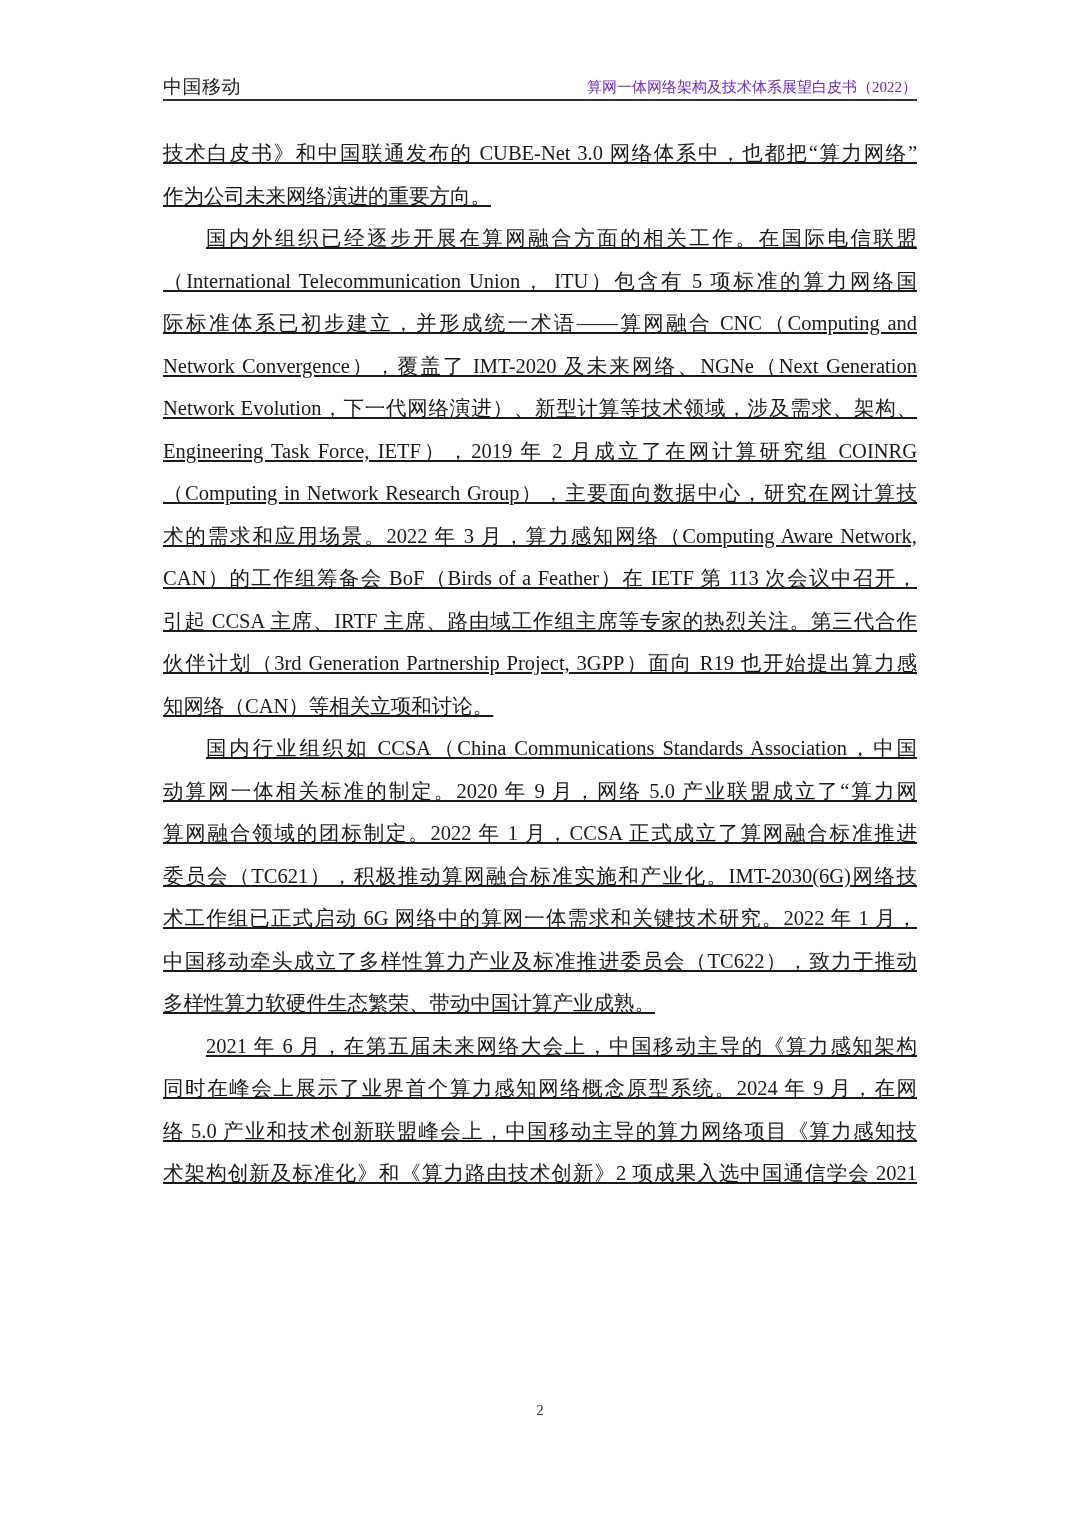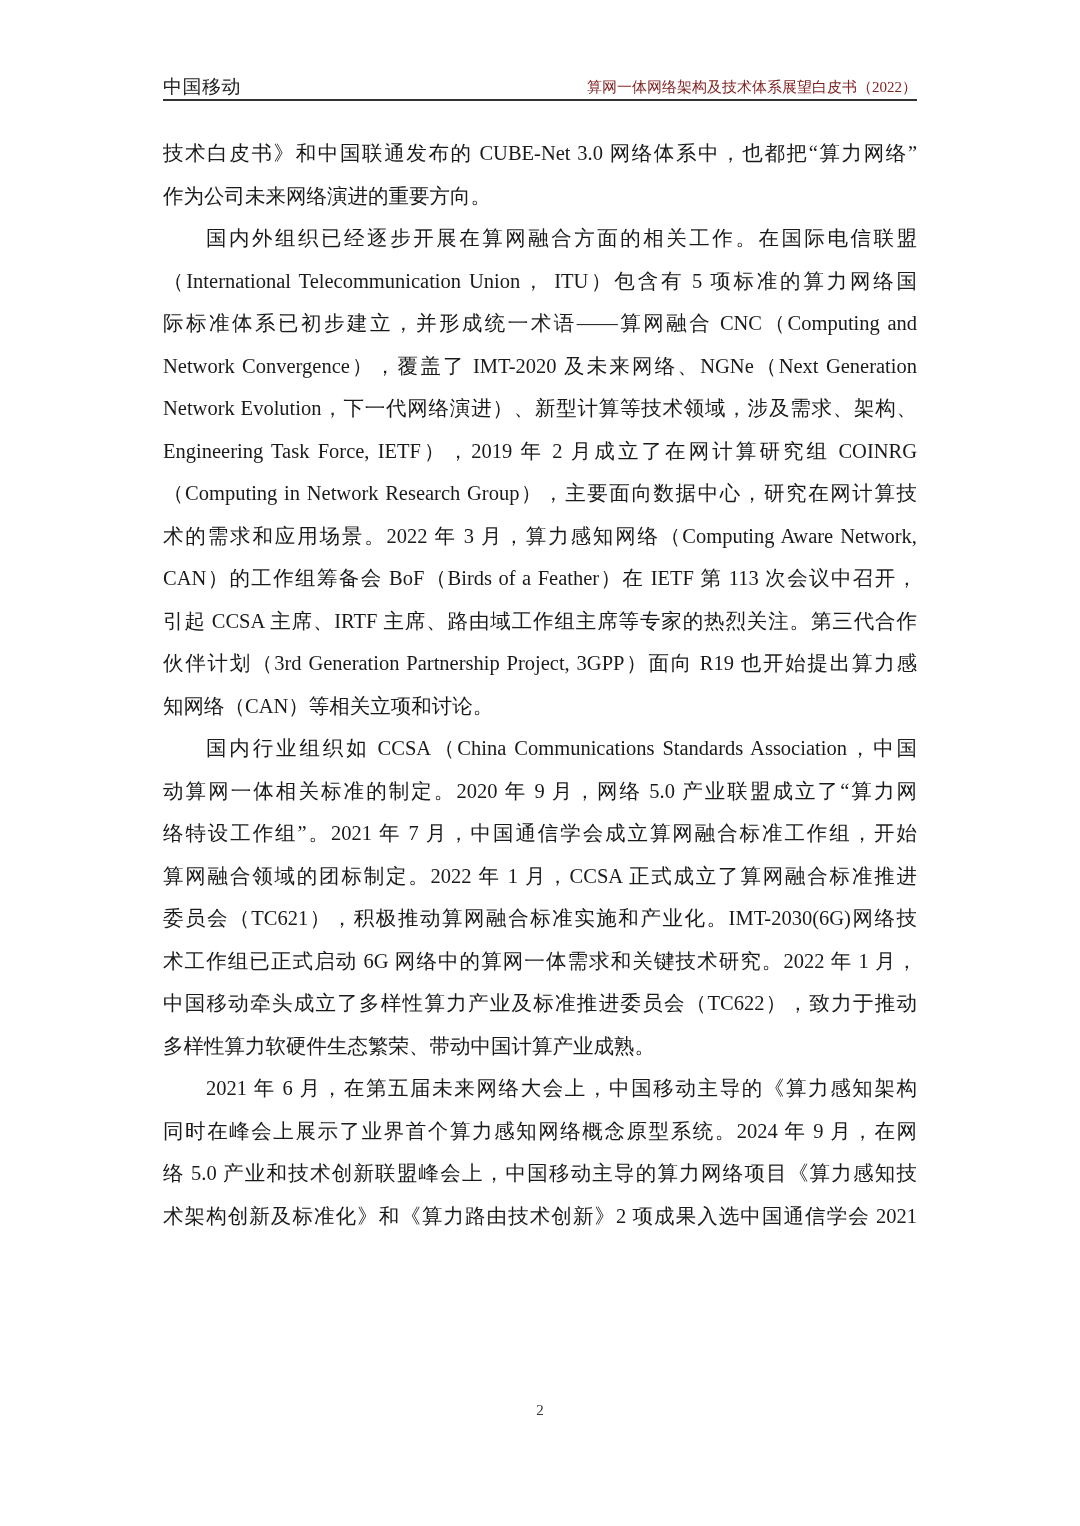--- a/index.html
+++ b/index.html
@@ -37,21 +37,21 @@
     line-height: 22px;
     color: #222;
     letter-spacing: 0.5px;
   }
   .header-right {
     position: absolute;
     right: 0;
     top: 0;
     font-size: 15px;
     line-height: 22px;
-    color: #7f1d1d;
+    color: #6d28d9;
     white-space: nowrap;
   }
   .header-rule {
     position: absolute;
     left: 163px;
     top: 99px;
     width: 754px;
     height: 2px;
     background: #333;
   }
@@ -63,20 +63,21 @@
   }
   .line {
     display: block;
     height: 42.5px;
     line-height: 42.5px;
     font-size: 20.5px;
     white-space: nowrap;
     text-align: justify;
     text-align-last: justify;
     color: #1a1a1a;
+    text-decoration: underline;
   }
   .line.last {
     text-align-last: left;
   }
   .line.indent {
     padding-left: 43px;
   }
   .page-number {
     position: absolute;
     left: 0;
@@ -117,21 +118,20 @@
       <span class="line">术的需求和应用场景。2022 年 3 月，算力感知网络（Computing Aware Network,</span>
       <span class="line">CAN）的工作组筹备会 BoF（Birds of a Feather）在 IETF 第 113 次会议中召开，</span>
       <span class="line">引起 CCSA 主席、IRTF 主席、路由域工作组主席等专家的热烈关注。第三代合作</span>
       <span class="line">伙伴计划（3rd Generation Partnership Project, 3GPP）面向 R19 也开始提出算力感</span>
       <span class="line last">知网络（CAN）等相关立项和讨论。</span>
     </div>
 
     <div>
       <span class="line indent">国内行业组织如 CCSA（China Communications Standards Association，中国</span>
       <span class="line">动算网一体相关标准的制定。2020 年 9 月，网络 5.0 产业联盟成立了“算力网</span>
-      <span class="line">络特设工作组”。2021 年 7 月，中国通信学会成立算网融合标准工作组，开始</span>
       <span class="line">算网融合领域的团标制定。2022 年 1 月，CCSA 正式成立了算网融合标准推进</span>
       <span class="line">委员会（TC621），积极推动算网融合标准实施和产业化。IMT-2030(6G)网络技</span>
       <span class="line">术工作组已正式启动 6G 网络中的算网一体需求和关键技术研究。2022 年 1 月，</span>
       <span class="line">中国移动牵头成立了多样性算力产业及标准推进委员会（TC622），致力于推动</span>
       <span class="line last">多样性算力软硬件生态繁荣、带动中国计算产业成熟。</span>
     </div>
 
     <div>
       <span class="line indent">2021 年 6 月，在第五届未来网络大会上，中国移动主导的《算力感知架构</span>
       <span class="line">同时在峰会上展示了业界首个算力感知网络概念原型系统。2024 年 9 月，在网</span>

